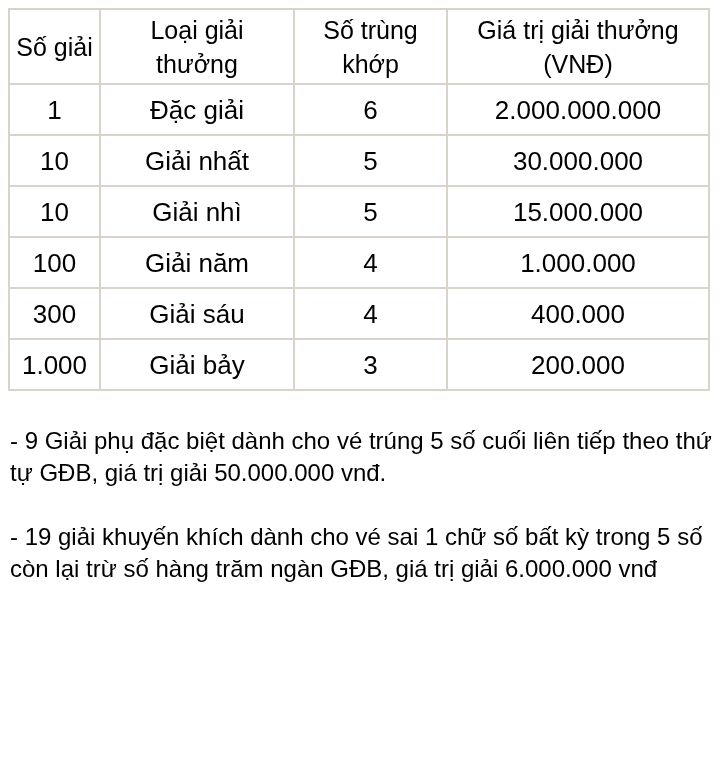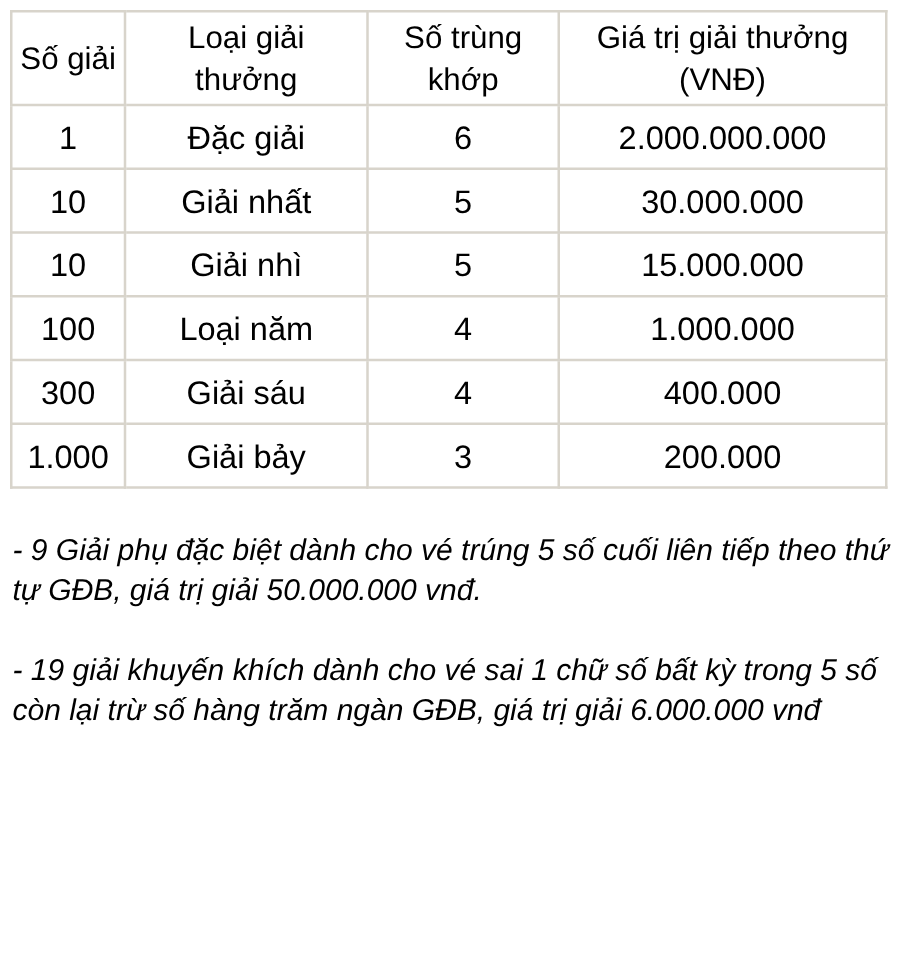--- a/index.html
+++ b/index.html
@@ -35,21 +35,21 @@
     height: 73px;
     line-height: 34px;
   }
   .prize-table td {
     font-size: 26px;
     font-weight: normal;
     height: 49px;
     line-height: 30px;
   }
 
-  .notes { width: 702px; margin-left: 2px; font-style: italic; }
+  .notes { width: 702px; margin-left: 2px; }
   .note {
     font-size: 24px;
     line-height: 32px;
     margin: 0;
     letter-spacing: 0;
   }
   .note.first { margin-top: 34px; }
   .note.second { margin-top: 32px; }
 </style>
 </head>
@@ -86,21 +86,21 @@
         <td>30.000.000</td>
       </tr>
       <tr>
         <td>10</td>
         <td>Giải nhì</td>
         <td>5</td>
         <td>15.000.000</td>
       </tr>
       <tr>
         <td>100</td>
-        <td>Loại năm</td>
+        <td>Giải năm</td>
         <td>4</td>
         <td>1.000.000</td>
       </tr>
       <tr>
         <td>300</td>
         <td>Giải sáu</td>
         <td>4</td>
         <td>400.000</td>
       </tr>
       <tr>

